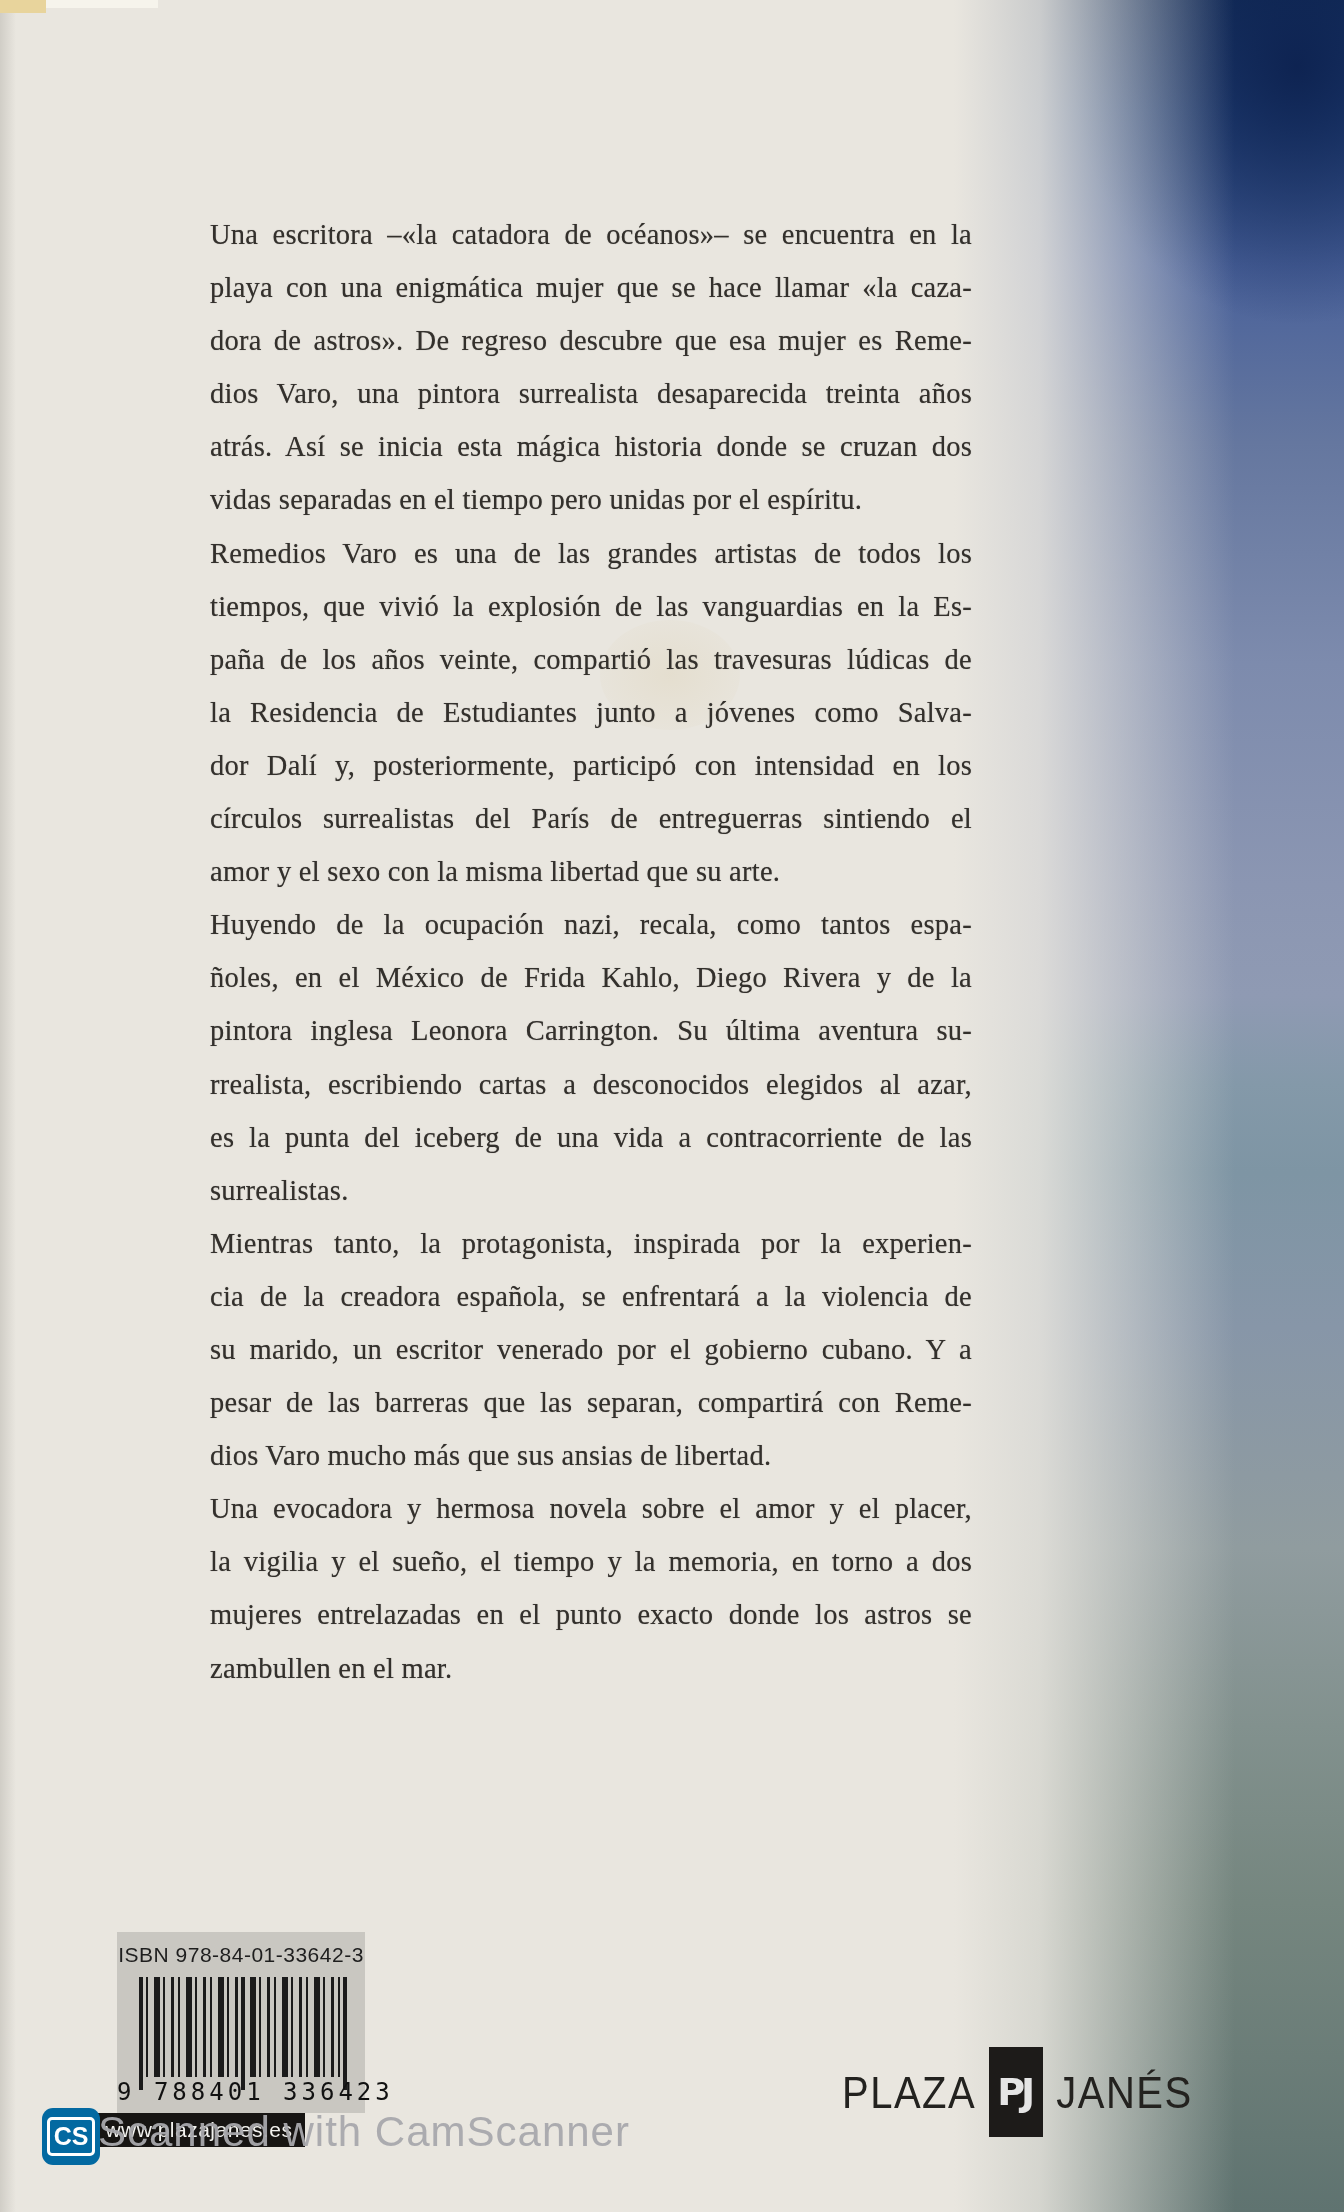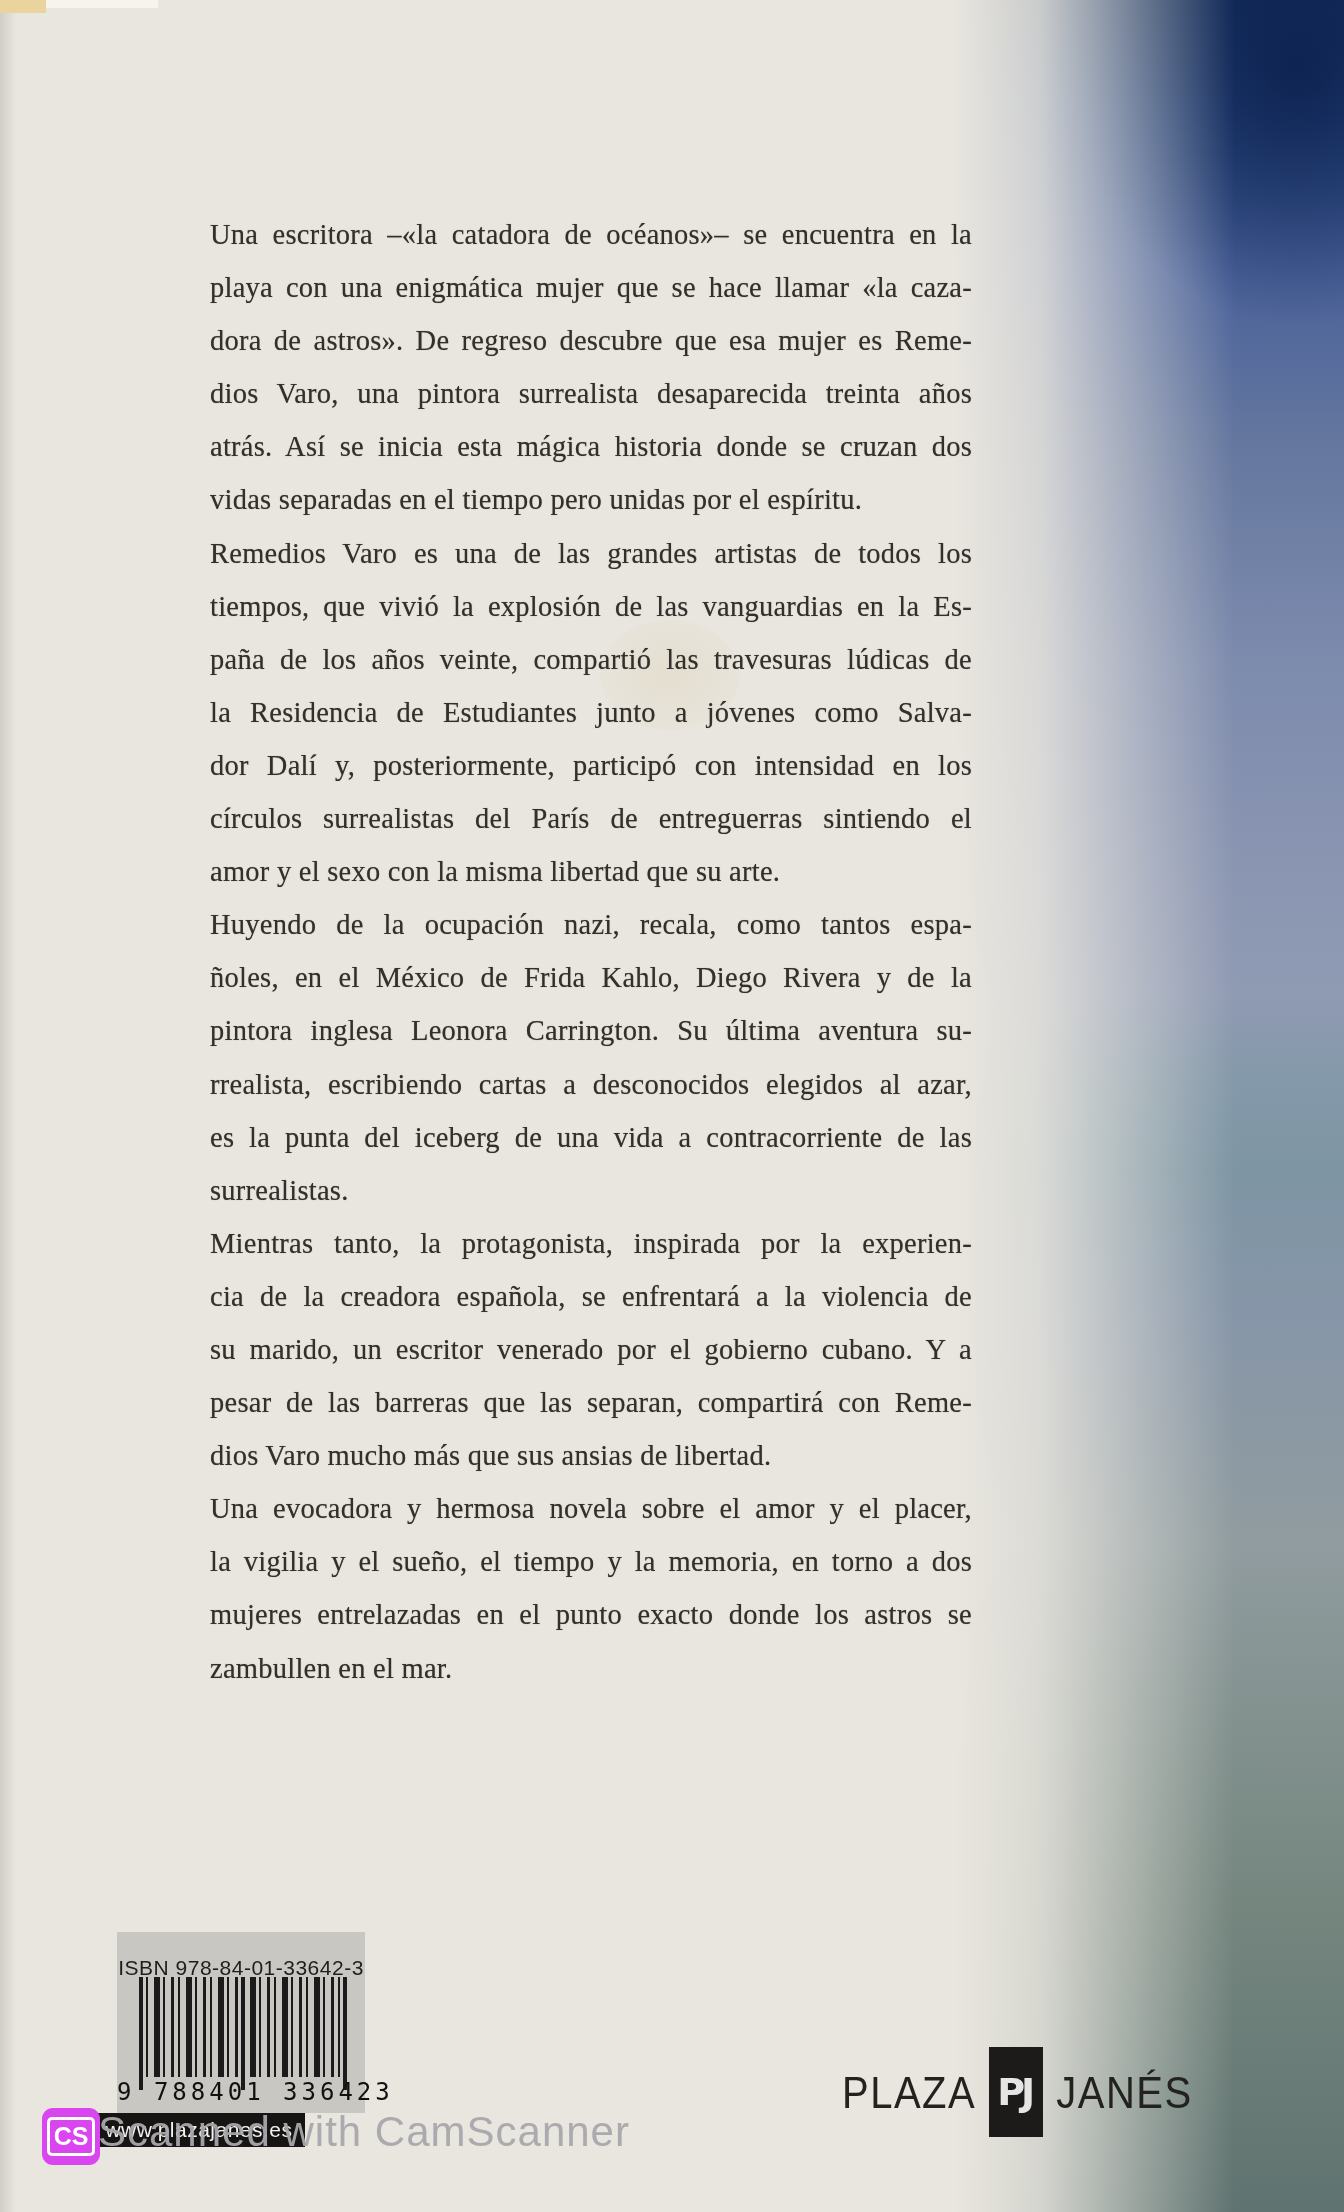--- a/index.html
+++ b/index.html
@@ -45,21 +45,21 @@
   .synopsis .para{margin:0;}
   .synopsis .line{text-align:justify;text-align-last:justify;}
   .synopsis .line.last{text-align-last:left;}
 
   
   .barcode-box{
     position:absolute;left:117px;top:1932px;width:248px;height:181px;
     background:#c9c7c1;
   }
   .isbn{
-    margin-top:24px;text-align:center;
+    margin-top:11px;text-align:center;
     font-family:"Liberation Sans", sans-serif;
     font-size:21px;color:#1e1e1e;letter-spacing:0.5px;
   }
   .bars{
     position:absolute;left:22px;right:18px;top:45px;height:100px;
     background:
       repeating-linear-gradient(90deg,
         #1b1b1b 0 3px, transparent 3px 7px,
         #1b1b1b 7px 9px, transparent 9px 15px,
         #1b1b1b 15px 21px, transparent 21px 24px,
@@ -104,21 +104,21 @@
 
   
   .watermark{
     position:absolute;left:98px;top:2108px;
     font-family:"Liberation Sans", sans-serif;
     font-size:42px;color:rgba(168,168,172,0.95);
     letter-spacing:1px;white-space:nowrap;z-index:5;
   }
   .cs-badge{
     position:absolute;left:42px;top:2108px;width:58px;height:57px;
-    background:#d946ef;border-radius:11px;
+    background:#0369a1;border-radius:11px;
     display:flex;align-items:center;justify-content:center;z-index:6;
   }
   .cs-inner{
     border:3px solid #ffffff;border-radius:5px;padding:0px 4px;
     color:#ffffff;font-family:"Liberation Sans", sans-serif;
     font-weight:bold;font-size:25px;line-height:33px;
   }
 </style>
 </head>
 <body>

